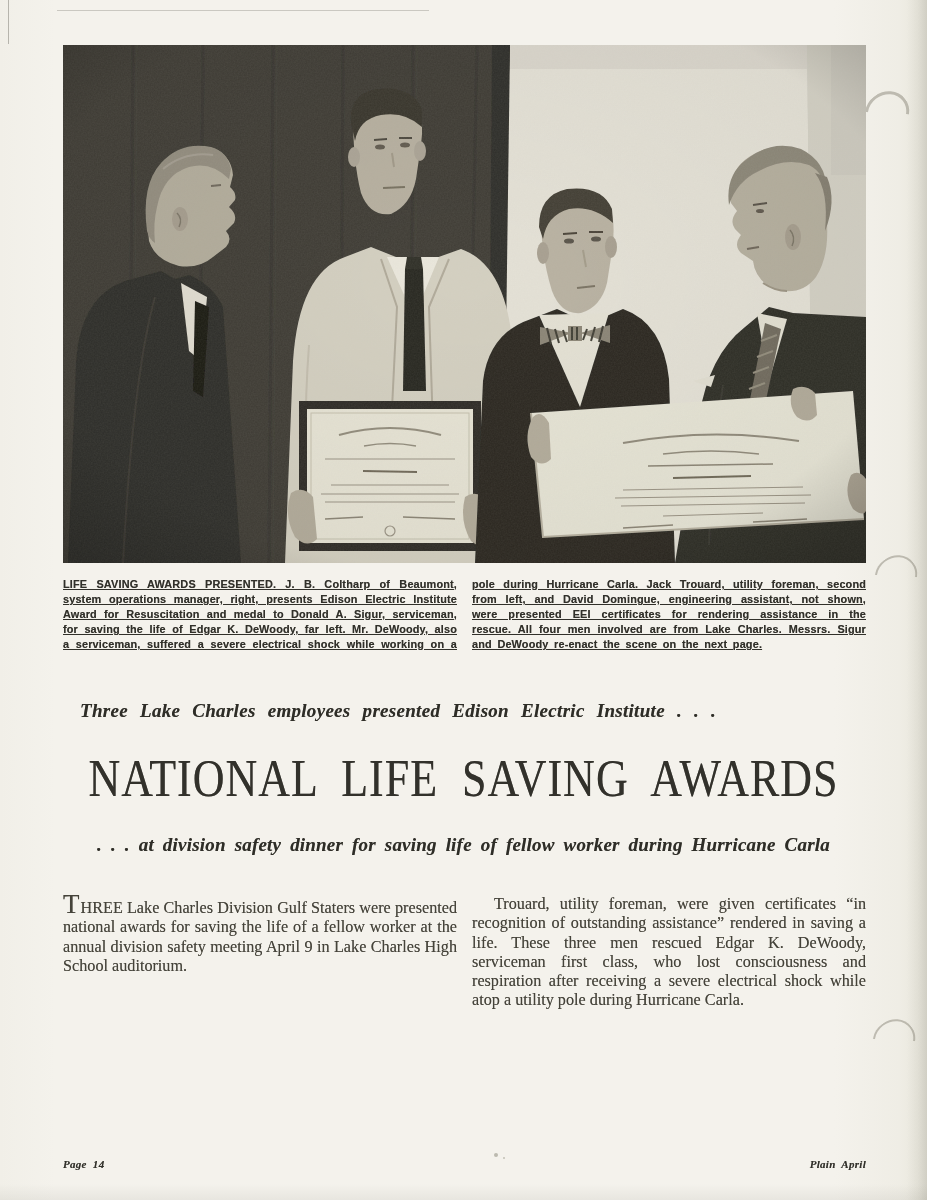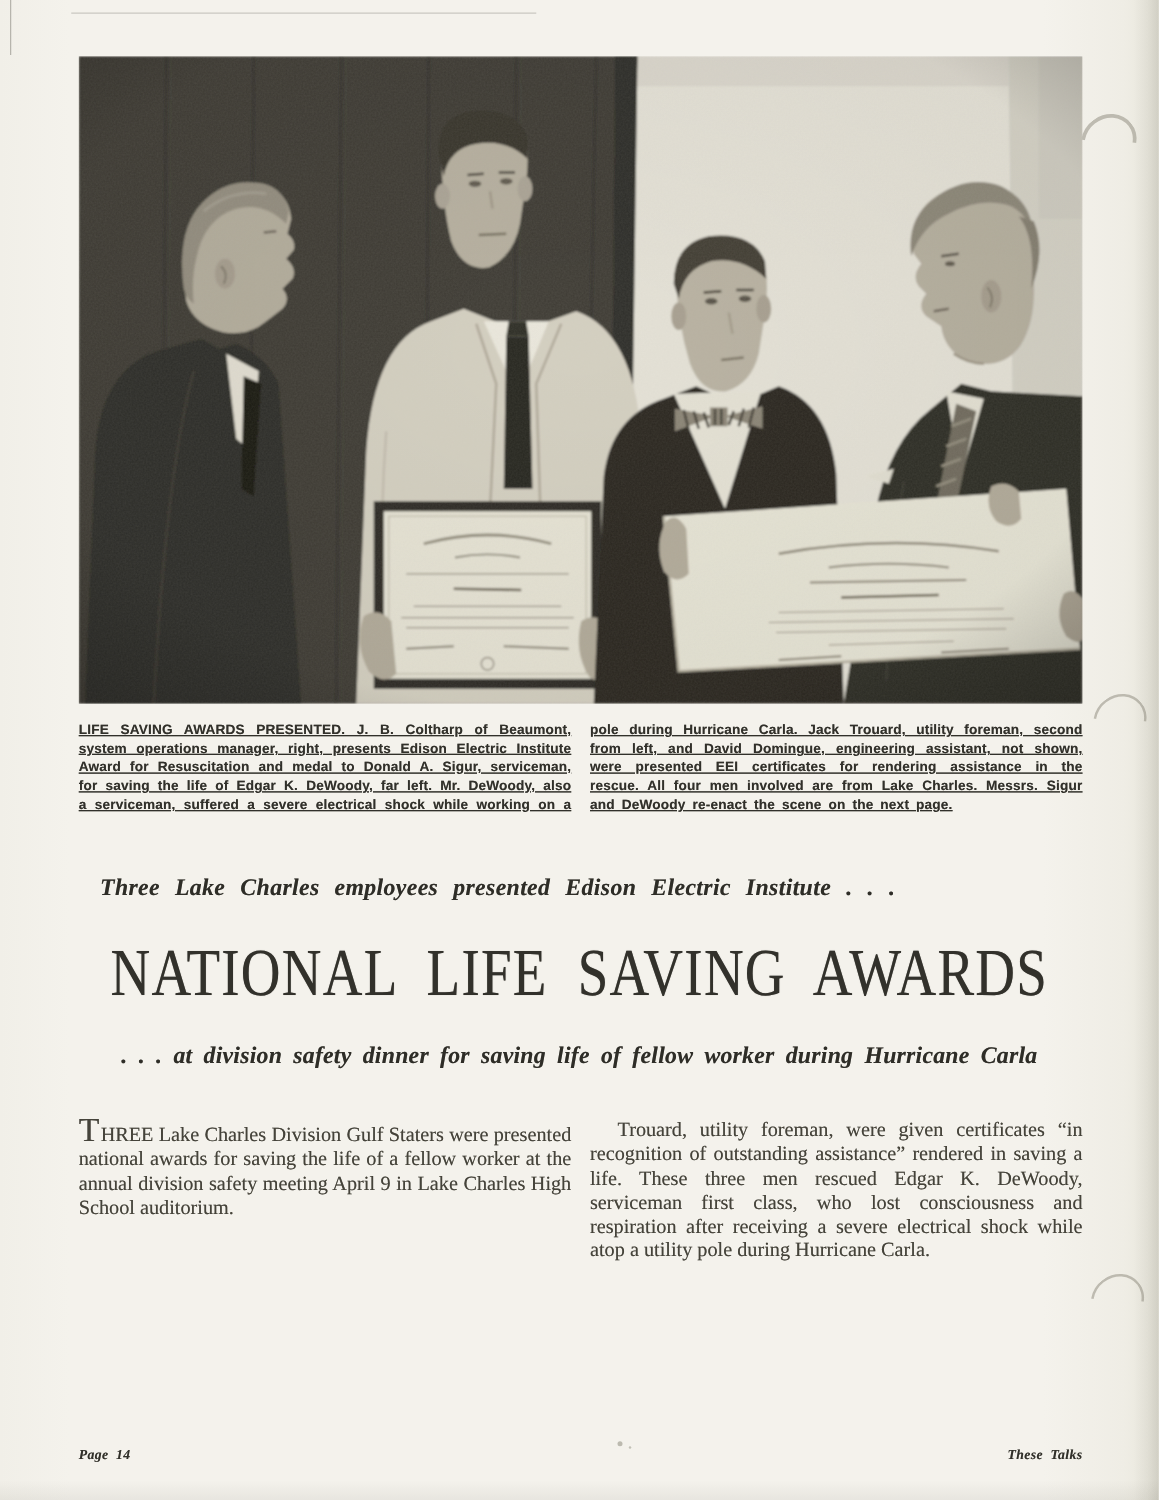--- a/index.html
+++ b/index.html
@@ -263,16 +263,16 @@
     <div class="col">
       <p class="lead"><span class="initial">T</span><span>HREE Lake Charles Division Gulf Staters were presented national awards for saving the life of a fellow worker at the annual division safety meeting April 9 in Lake Charles High School auditorium.</span></p>
     </div>
     <div class="col">
       <p>Trouard, utility foreman, were given certificates “in recognition of outstanding assistance” rendered in saving a life.  These three men rescued Edgar K. DeWoody, serviceman first class, who lost consciousness and respiration after receiving a severe electrical shock while atop a utility pole during Hurricane Carla.</p>
     </div>
   </div>
 
   <div class="footer">
     <span>Page 14</span>
-    <span>These Talks</span>
+    <span>Plain April</span>
   </div>
 
 </div>
 
 </body></html>

